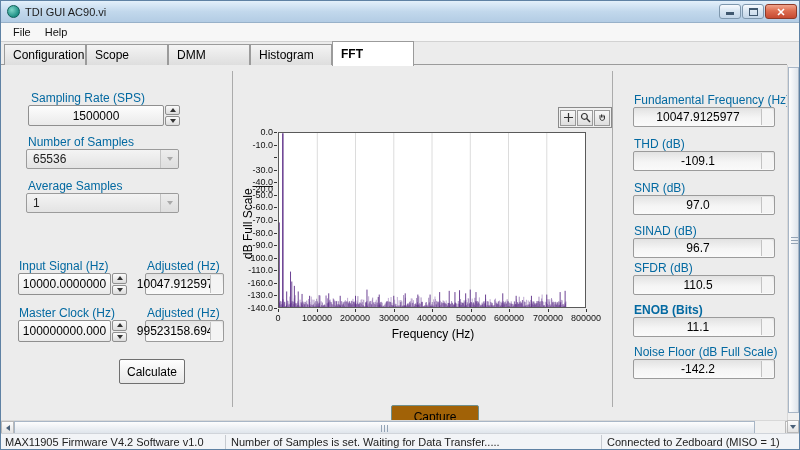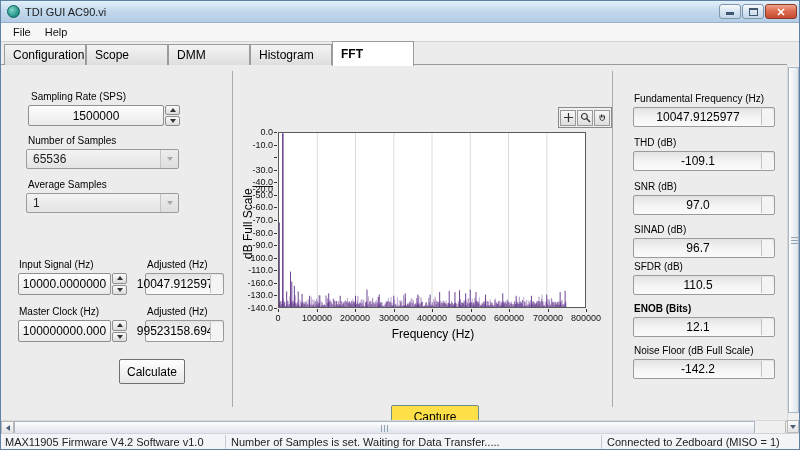--- a/index.html
+++ b/index.html
@@ -27,21 +27,21 @@
     border-bottom:1px solid #d2d2d2; display:flex; align-items:center; padding-left:5px; }
   .menu-item { font-size:11px; color:#111; padding:2px 7px; cursor:pointer; }
 
   
   .tabstrip-line { position:absolute; left:0; top:63px; width:786px; height:1px; background:#9b9b9b; }
   .tab { position:absolute; top:43px; height:21px; width:82px; padding:3px 0 0 8px; font-size:12px; color:#000;
     background:linear-gradient(180deg,#f4f4f4,#dedede); border:1px solid #9b9b9b; border-bottom:none; cursor:pointer; }
   .tab.active { top:40px; height:25px; background:#ffffff; font-weight:bold; padding-top:5px; z-index:3; }
 
   
-  .lv-label { position:absolute; font-size:10px; color:#000000; white-space:nowrap; }
+  .lv-label { position:absolute; font-size:12px; color:#0369a1; white-space:nowrap; }
   .lv-num { position:absolute; border:1px solid #8f8f8f; border-radius:2px;
     background:linear-gradient(180deg,#fdfdfd,#eaeaea); }
   .lv-num input { width:100%; height:100%; border:none; background:transparent; text-align:center;
     font-family:"Liberation Sans", sans-serif; font-size:12px; color:#000; outline:none; }
   .spinner { position:absolute; width:15px; display:flex; flex-direction:column; gap:1px; }
   .spin-btn { flex:1; border:1px solid #8f8f8f; border-radius:2px; background:linear-gradient(180deg,#fafafa,#dcdcdc);
     display:flex; align-items:center; justify-content:center; cursor:pointer; }
   .tri-up { width:0; height:0; border-left:3px solid transparent; border-right:3px solid transparent; border-bottom:4px solid #333; }
   .tri-down { width:0; height:0; border-left:3px solid transparent; border-right:3px solid transparent; border-top:4px solid #333; }
   .lv-combo { position:absolute; height:20px; border:1px solid #9b9b9b; border-radius:2px;
@@ -49,21 +49,21 @@
   .combo-arrow { position:absolute; right:0; top:0; bottom:0; width:18px; border-left:1px solid #c4c4c4;
     display:flex; align-items:center; justify-content:center; background:linear-gradient(180deg,#ededed,#dedede); border-radius:0 2px 2px 0; }
   .combo-arrow .tri-down { border-top-color:#a9a9a9; }
   .lv-ind { position:absolute; border:1px solid #9b9b9b; border-radius:2px;
     background:linear-gradient(180deg,#e2e2e2,#f5f5f5 55%,#fafafa); font-size:12px; color:#000; text-align:center; }
   .lv-ind .val { position:absolute; left:2px; right:14px; top:0; bottom:0; display:flex; align-items:center; justify-content:center; }
   .lv-ind .endcap { position:absolute; right:1px; top:1px; bottom:1px; width:12px; background:#f4f4f4;
     border-left:1px solid #c2c2c2; border-radius:0 2px 2px 0; }
   .lv-btn { position:absolute; border:1px solid #6f6f6f; border-radius:2px; font-size:12px; color:#000;
     background:linear-gradient(180deg,#fefefe,#e7e7e7); display:flex; align-items:center; justify-content:center; cursor:pointer; }
-  .lv-btn.capture { background:#fde047; border-color:#6f8f8d;text-align:center; }
+  .lv-btn.capture { background:#a16207; border-color:#6f8f8d;text-align:center; }
 
   .divider-v { position:absolute; width:1px; background:#ababab; }
 
   
   .plot-frame { position:absolute; left:277px; top:131px; width:308px; height:176px; background:#fff; border:1px solid #5a5a5a; }
   .plot-frame svg { display:block; }
   .axis-title-x { position:absolute; left:327px; top:326px; width:210px; text-align:center; font-size:12px; color:#000; }
   .axis-title-y { position:absolute; left:240px; top:168px; height:110px; writing-mode:vertical-rl; transform:rotate(180deg);
     font-size:12px; color:#000; text-align:center; }
   .tick-label-y { position:absolute; width:34px; text-align:right; font-size:9px; color:#111; }
@@ -348,21 +348,21 @@
         <div class="val">96.7</div>
         <div class="endcap"></div>
       </div>
       <div class="lv-label" style="left: 633px; top: 260px;">SFDR (dB)</div>
       <div class="lv-ind" style="left: 632px; top: 274px; width: 142px; height: 20px;">
         <div class="val">110.5</div>
         <div class="endcap"></div>
       </div>
       <div class="lv-label" style="left: 633px; top: 302px; font-weight: bold;">ENOB (Bits)</div>
       <div class="lv-ind" style="left: 632px; top: 316px; width: 142px; height: 20px;">
-        <div class="val">12.1</div>
+        <div class="val">11.1</div>
         <div class="endcap"></div>
       </div>
       <div class="lv-label" style="left: 633px; top: 344px;">Noise Floor (dB Full Scale)</div>
       <div class="lv-ind" style="left: 632px; top: 358px; width: 142px; height: 20px;">
         <div class="val">-142.2</div>
         <div class="endcap"></div>
       </div>
     </div>
 
   <div class="hscroll">

